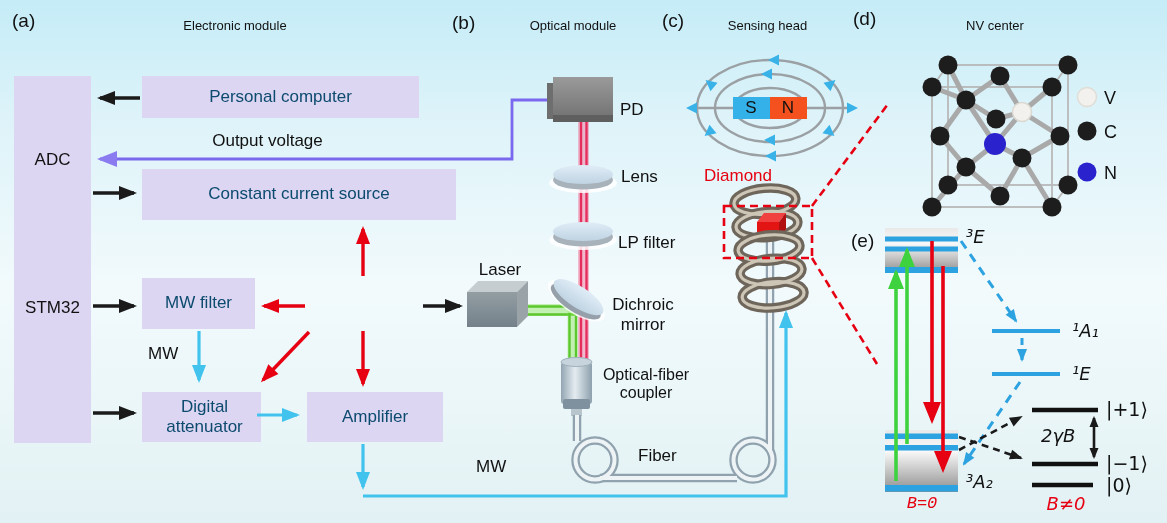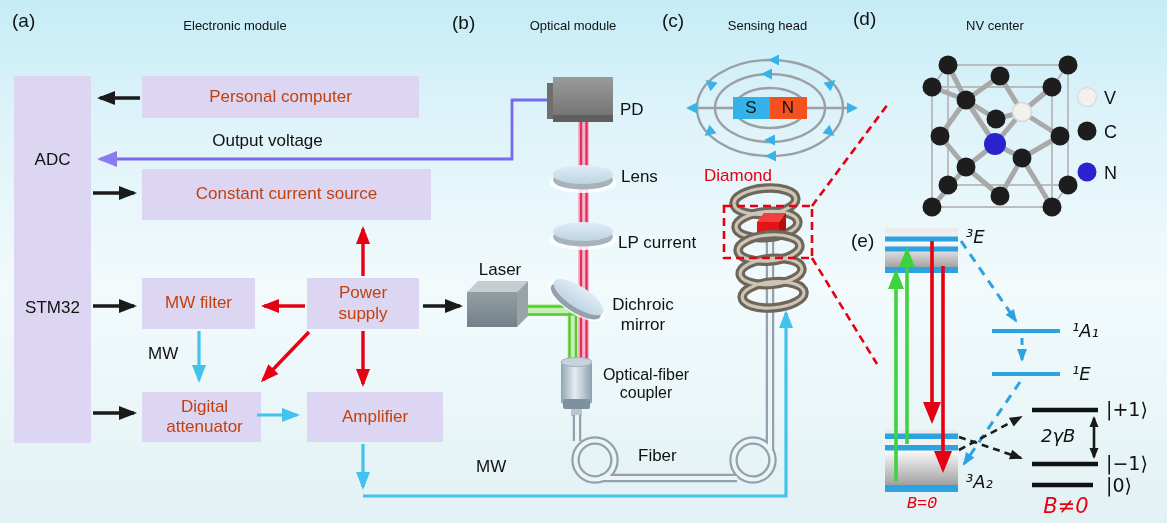--- a/index.html
+++ b/index.html
@@ -1,47 +1,44 @@
 <!DOCTYPE html>
 <html><head>
 <meta charset="utf-8">
 <style>
   html,body{margin:0;padding:0;}
   #fig{position:relative;width:1167px;height:523px;overflow:hidden;
        background:linear-gradient(180deg,#c5ecf7 0%,#ddf3f9 22%,#f2fafc 55%,#eaf6f8 78%,#e2f1f4 100%);
        font-family:"Liberation Sans",sans-serif;color:#111;}
   #gfx{position:absolute;left:0;top:0;z-index:1;}
   .box{position:absolute;background:#dcd6f2;display:flex;align-items:center;justify-content:center;
-       text-align:center;font:17px/1.2 "Liberation Sans",sans-serif;color:#c2410c;z-index:0;}
+       text-align:center;font:17px/1.2 "Liberation Sans",sans-serif;color:#0c4a6e;z-index:0;}
   .lbl{position:absolute;font:17px/1.15 "Liberation Sans",sans-serif;color:#111;white-space:nowrap;z-index:2;}
   .ctr{display:flex;align-items:center;justify-content:center;text-align:center;white-space:normal;}
   .title{font-size:13px;}
   .tag{font-size:19px;}
   .red{color:#e60012;}
   .ital{font-style:italic;font-family:Liberation Mono, monospace;}
   .math{font-family:"DejaVu Sans",sans-serif;font-size:18px;}
   .ket{font-family:"DejaVu Sans",sans-serif;font-size:19px;}
 </style>
 </head>
 <body>
 
 <div id="fig">
 
   <div class="box" style="left:14px;top:76px;width:77px;height:367px;"></div>
   <div class="box" style="left:142px;top:76px;width:277px;height:42px;">
       <span>Personal computer</span>
     </div>
-  <div class="box" style="left:142px;top:169px;width:289px;height:51px;">
+  <div class="box" style="left:142px;top:169px;width:314px;height:51px;">
       <span>Constant current source</span>
     </div>
   <div class="box" style="left:142px;top:278px;width:113px;height:51px;">
       <span>MW filter</span>
-    </div>
-  <div class="box" style="left:307px;top:278px;width:112px;height:51px;">
-      <span style="max-width:70px;">Power supply</span>
     </div>
   <div class="box" style="left:142px;top:392px;width:113px;height:50px;padding-left:6px;">
       <span style="max-width:92px;">Digital attenuator</span>
     </div>
   <div class="box" style="left:307px;top:392px;width:136px;height:50px;">
       <span>Amplifier</span>
     </div>
 
   <svg id="gfx" width="1167" height="523" viewBox="0 0 1167 523">
     <defs>
@@ -349,21 +346,21 @@
   <div class="lbl title ctr" style="left:140px;top:19px;width:190px;">Electronic module</div>
   <div class="lbl ctr" style="left:14px;top:150px;width:77px;">ADC</div>
   <div class="lbl ctr" style="left:14px;top:298px;width:77px;">STM32</div>
   <div class="lbl ctr" style="left:180px;top:131px;width:175px;">Output voltage</div>
   <div class="lbl" style="left:148px;top:344px;">MW</div>
 
   <div class="lbl tag" style="left:452px;top:12px;">(b)</div>
   <div class="lbl title ctr" style="left:488px;top:19px;width:170px;">Optical module</div>
   <div class="lbl" style="left:620px;top:100px;">PD</div>
   <div class="lbl" style="left:621px;top:167px;">Lens</div>
-  <div class="lbl" style="left:618px;top:233px;">LP current</div>
+  <div class="lbl" style="left:618px;top:233px;">LP filter</div>
   <div class="lbl ctr" style="left:455px;top:260px;width:90px;">Laser</div>
   <div class="lbl ctr" style="left:596px;top:366px;width:100px;font-size:16px;">Optical-fiber coupler</div>
   <div class="lbl ctr" style="left:601px;top:295px;width:84px;">Dichroic mirror</div>
   <div class="lbl" style="left:638px;top:446px;">Fiber</div>
   <div class="lbl" style="left:476px;top:457px;">MW</div>
 
   <div class="lbl tag" style="left:662px;top:10px;">(c)</div>
   <div class="lbl title ctr" style="left:695px;top:19px;width:145px;">Sensing head</div>
   <div class="lbl ctr" style="left:742px;top:98px;width:18px;">S</div>
   <div class="lbl ctr" style="left:779px;top:98px;width:18px;">N</div>
@@ -374,19 +371,19 @@
   <div class="lbl" style="left:1104px;top:88px;font-size:18px;">V</div>
   <div class="lbl" style="left:1104px;top:122px;font-size:18px;">C</div>
   <div class="lbl" style="left:1104px;top:163px;font-size:18px;">N</div>
 
   <div class="lbl tag" style="left:851px;top:230px;">(e)</div>
   <div class="lbl math ital" style="left:966px;top:227px;">³E</div>
   <div class="lbl math ital" style="left:1072px;top:321px;">¹A₁</div>
   <div class="lbl math ital" style="left:1072px;top:364px;">¹E</div>
   <div class="lbl math ital" style="left:966px;top:472px;">³A₂</div>
   <div class="lbl red ital ctr" style="left:886px;top:494px;width:72px;font-size:17px;">B=0</div>
-  <div class="lbl red ital ctr math" style="left:1030px;top:494px;width:72px;font-size:21px;">B≠0</div>
+  <div class="lbl red ital ctr math" style="left:1030px;top:494px;width:72px;font-size:18px;">B≠0</div>
   <div class="lbl ket" style="left:1106px;top:399px;">|+1⟩</div>
   <div class="lbl ket" style="left:1106px;top:453px;">|−1⟩</div>
   <div class="lbl ket" style="left:1106px;top:475px;">|0⟩</div>
   <div class="lbl ital math" style="left:1041px;top:426px;">2γB</div>
 
 </div>
 
 </body></html>

